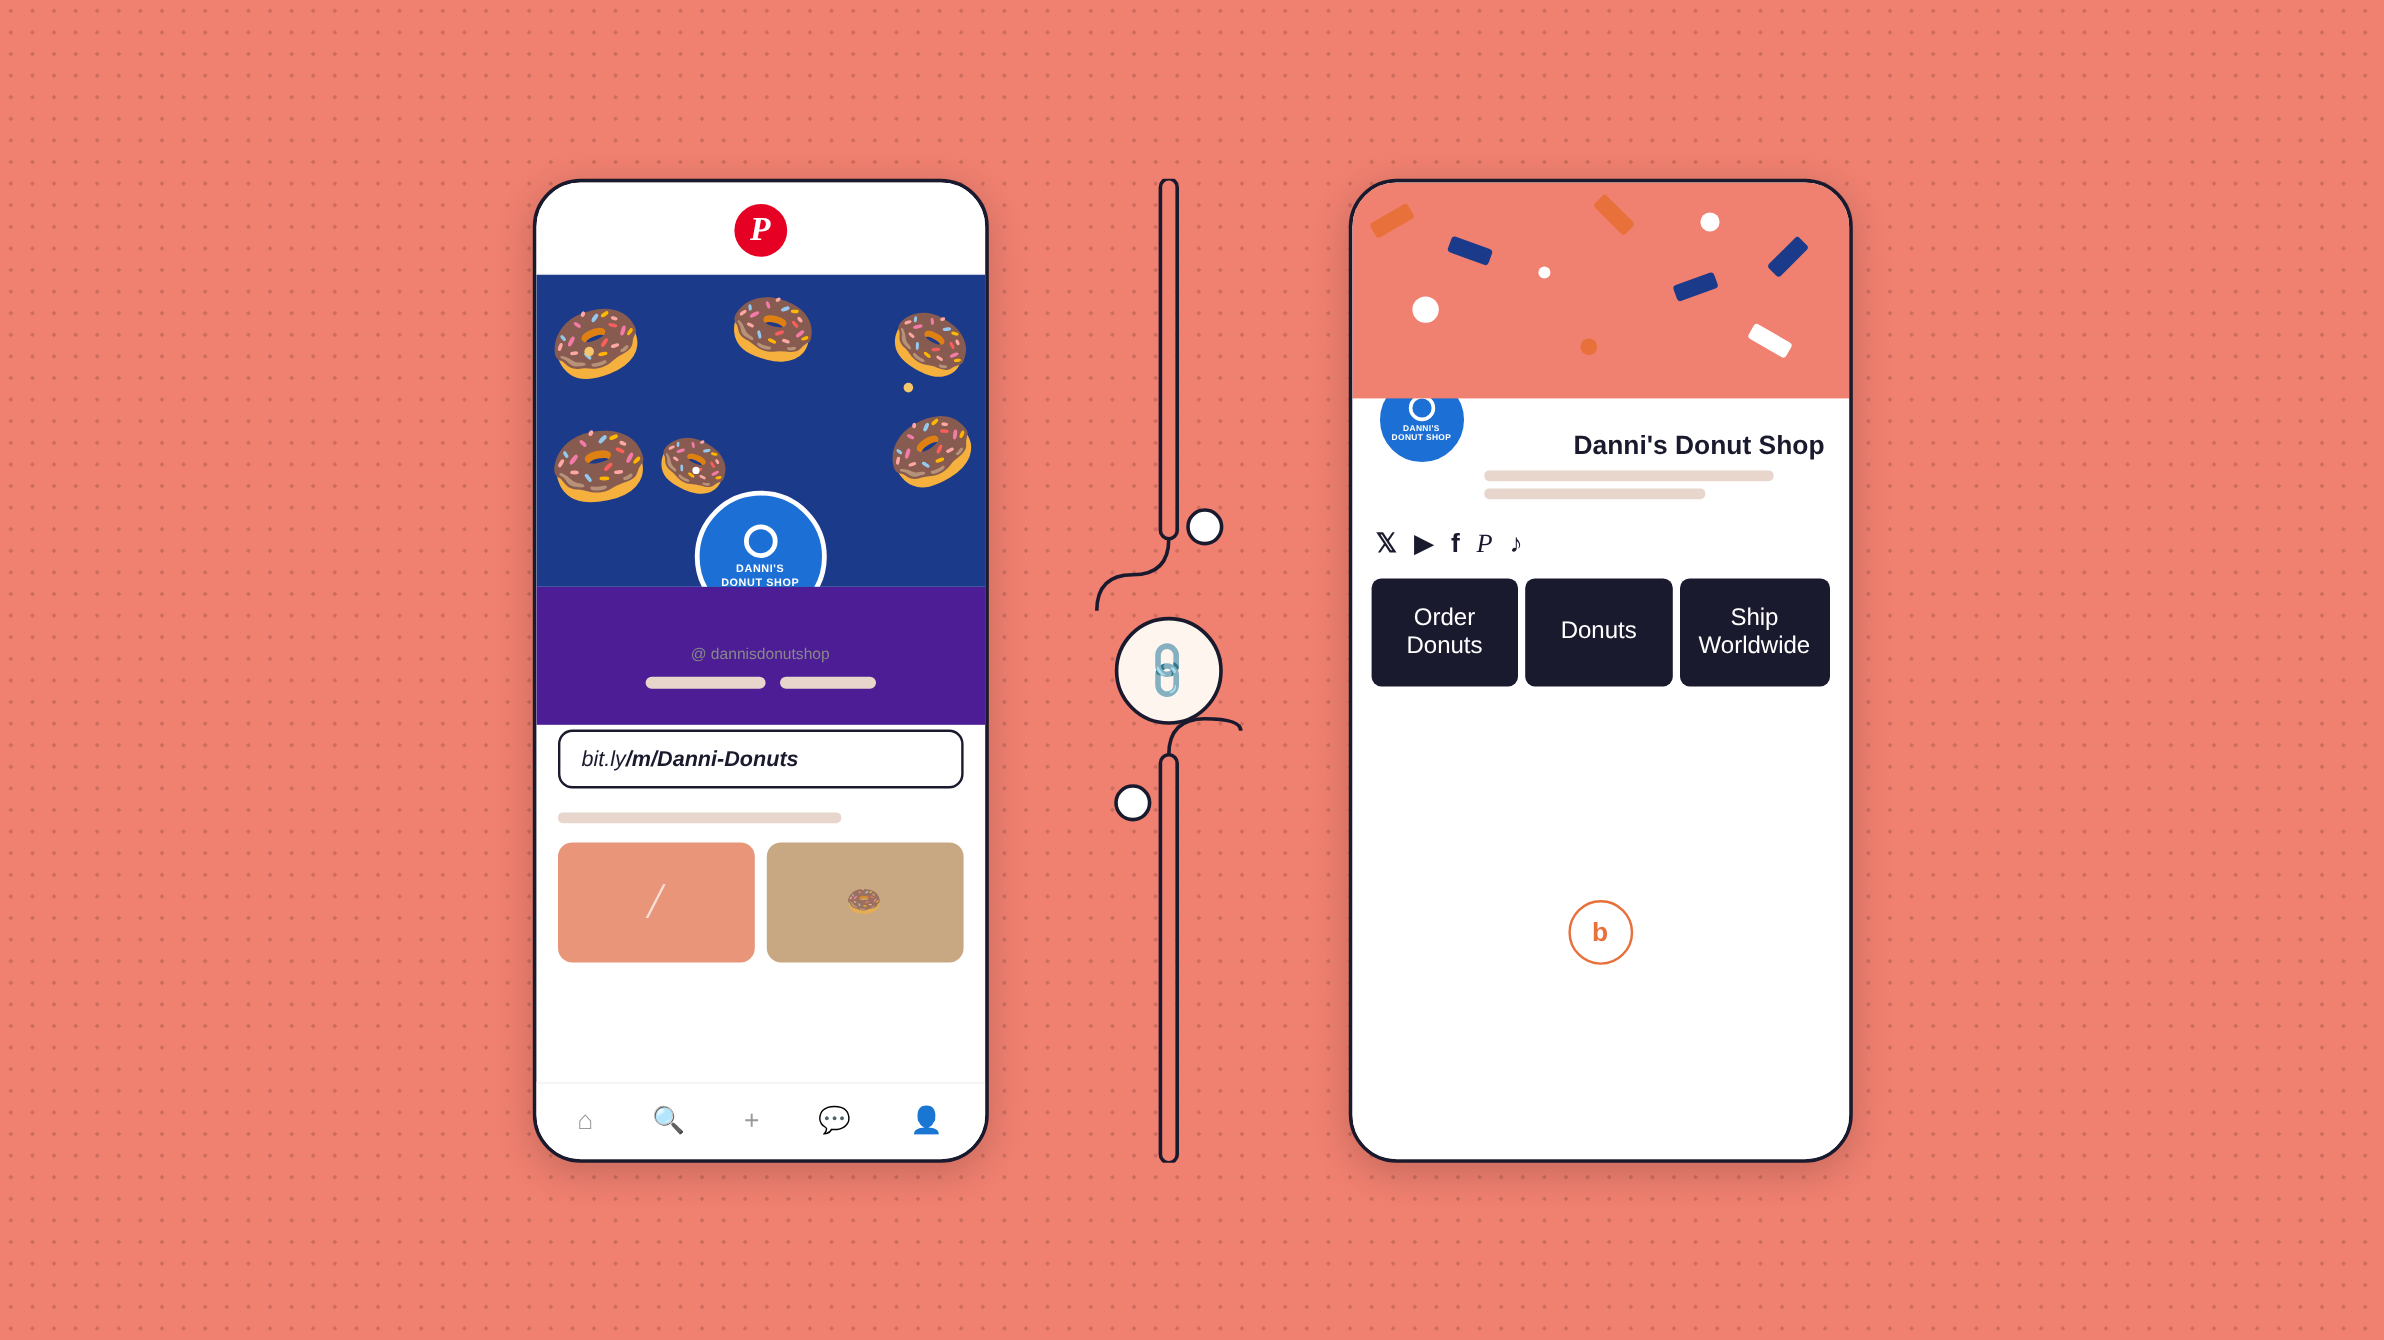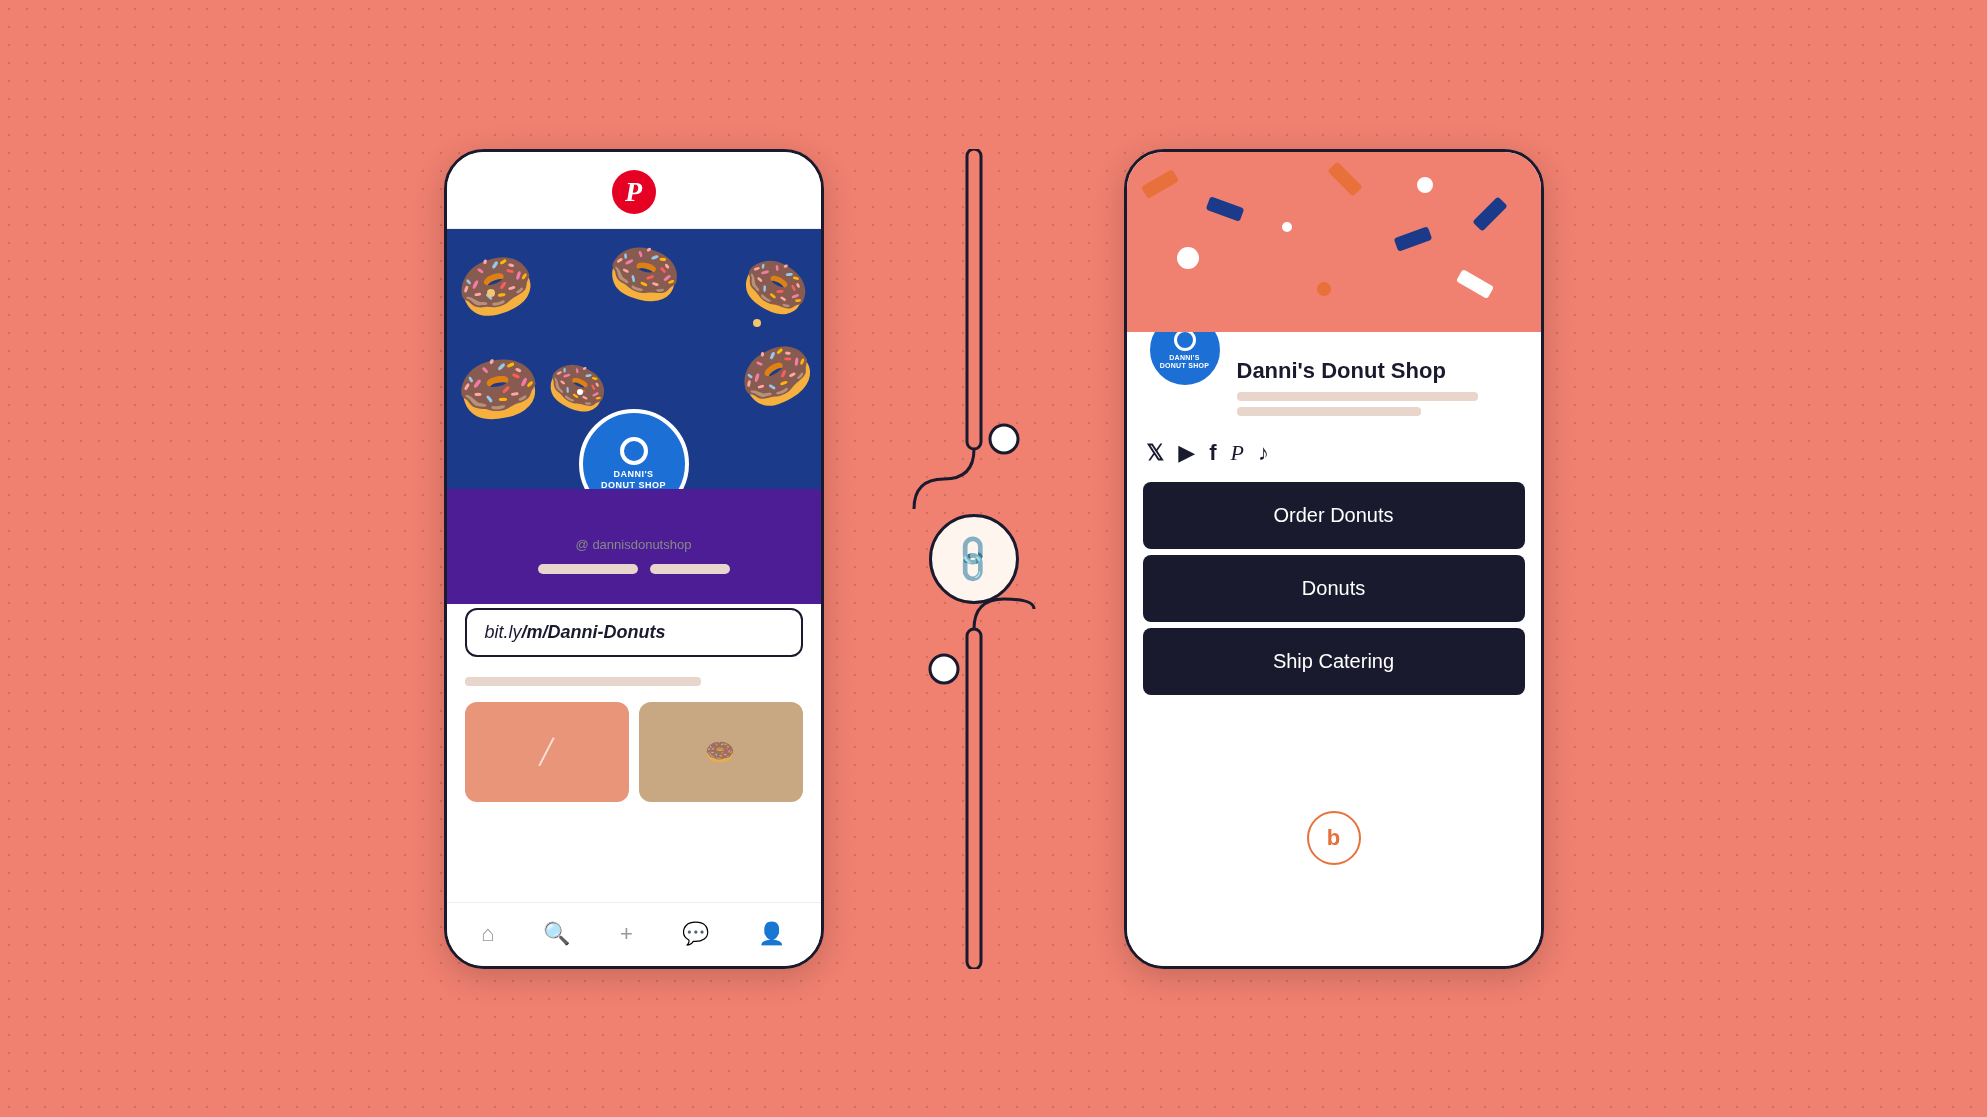--- a/index.html
+++ b/index.html
@@ -364,21 +364,21 @@
     }
 
     .social-icon {
       font-size: 26px;
       color: #1a1a2e;
     }
 
     
     .cta-buttons {
       display: flex;
-      flex-direction: column;
+      flex-direction: row;
       gap: 6px;
       padding: 0 16px 16px;
       background: #fff;
       justify-content: space-between;
     }
 
     .cta-btn {
       background: #1a1a2e;
       color: white;
       border: none;
@@ -527,21 +527,21 @@
       </div>
 
       <div class="profile-row">
         <div class="shop-logo">
           <div class="donut-ring-sm" style="border:3px solid white;border-radius:50%;"></div>
           <div class="brand-sm">
             <span>DANNI'S</span><br>
             <span>DONUT SHOP</span>
           </div>
         </div>
-        <div style="flex:1;padding-top:4px;">
+        <div style="flex:1;padding-top:4px;text-align:right;">
           <div class="shop-name">Danni's Donut Shop</div>
           <div class="shop-desc-lines">
             <div class="desc-line" style="width:85%"></div>
             <div class="desc-line" style="width:65%"></div>
           </div>
         </div>
       </div>
 
       <div class="social-row">
 
@@ -552,21 +552,21 @@
         <span class="social-icon" style="font-size:22px;font-weight:900;">f</span>
 
         <span class="social-icon" style="font-size:22px;font-style:italic;font-family:Georgia,serif;">P</span>
 
         <span class="social-icon" style="font-size:22px;">♪</span>
       </div>
 
       <div class="cta-buttons">
         <button class="cta-btn">Order Donuts</button>
         <button class="cta-btn">Donuts</button>
-        <button class="cta-btn">Ship Catering</button>
+        <button class="cta-btn">Ship Worldwide</button>
       </div>
 
       <div class="bitly-footer">
         <div class="bitly-badge">
           <span class="bitly-b">b</span>
         </div>
       </div>
     </div>
   </div>
 

